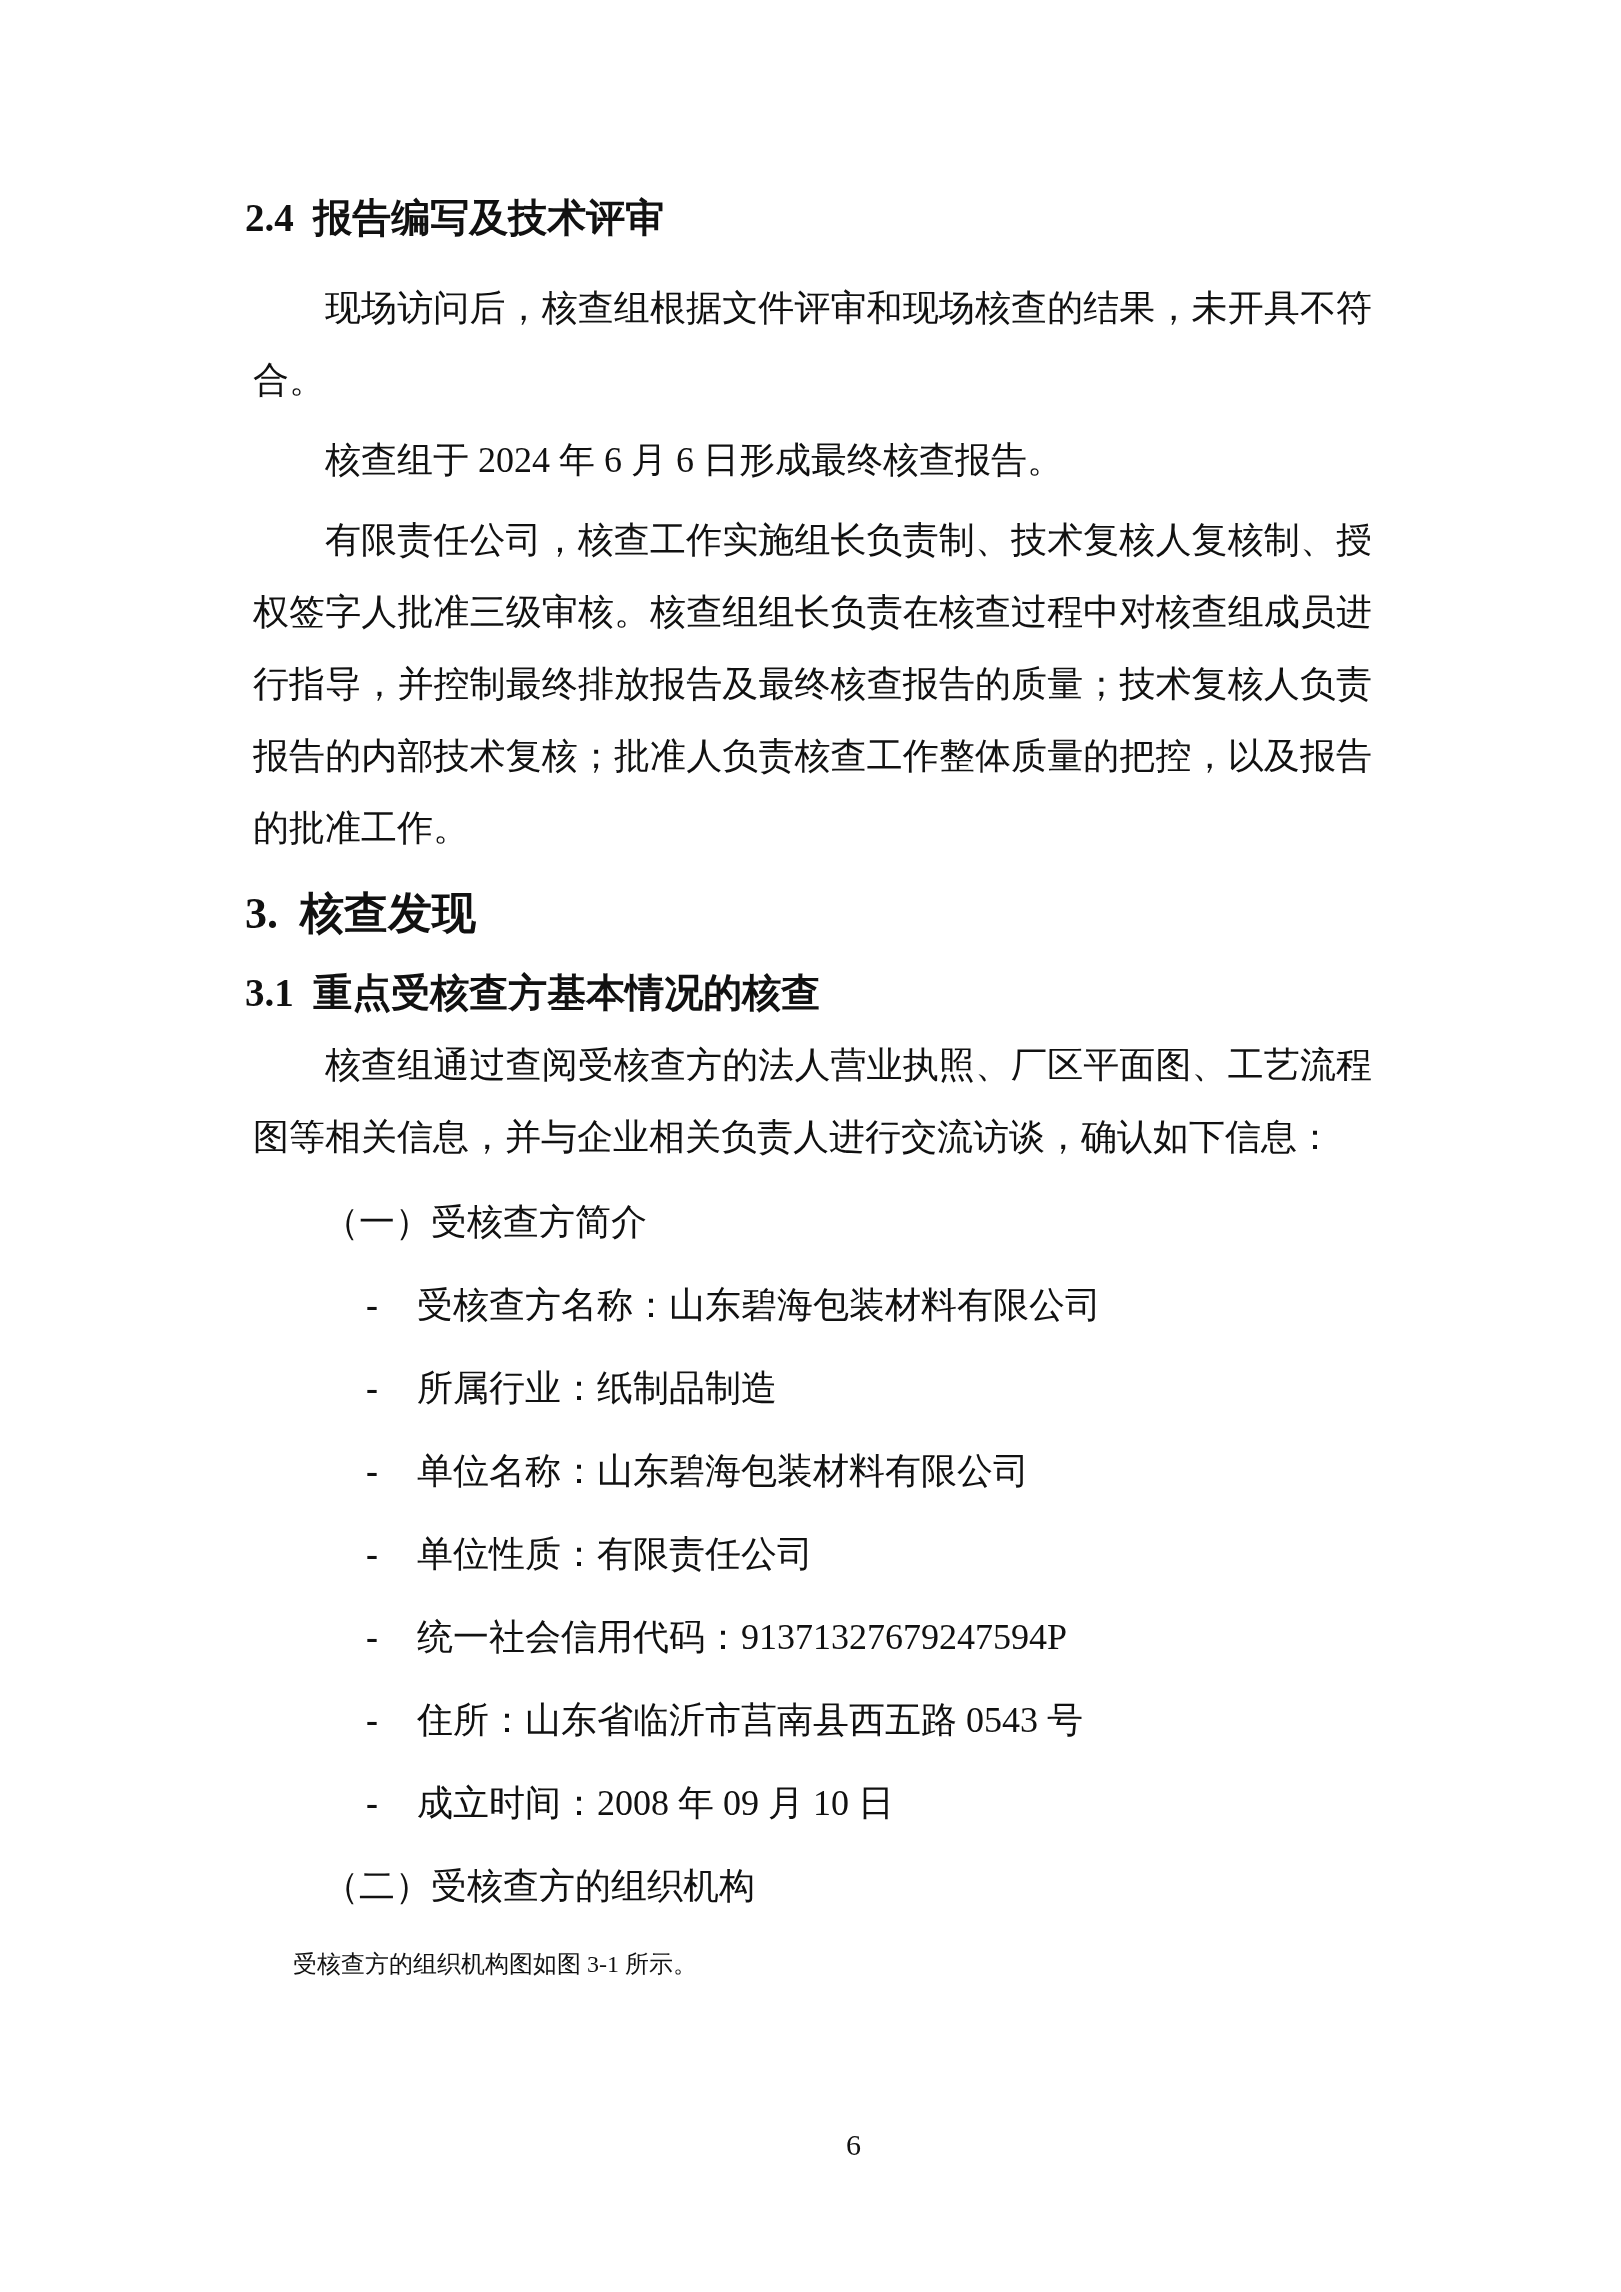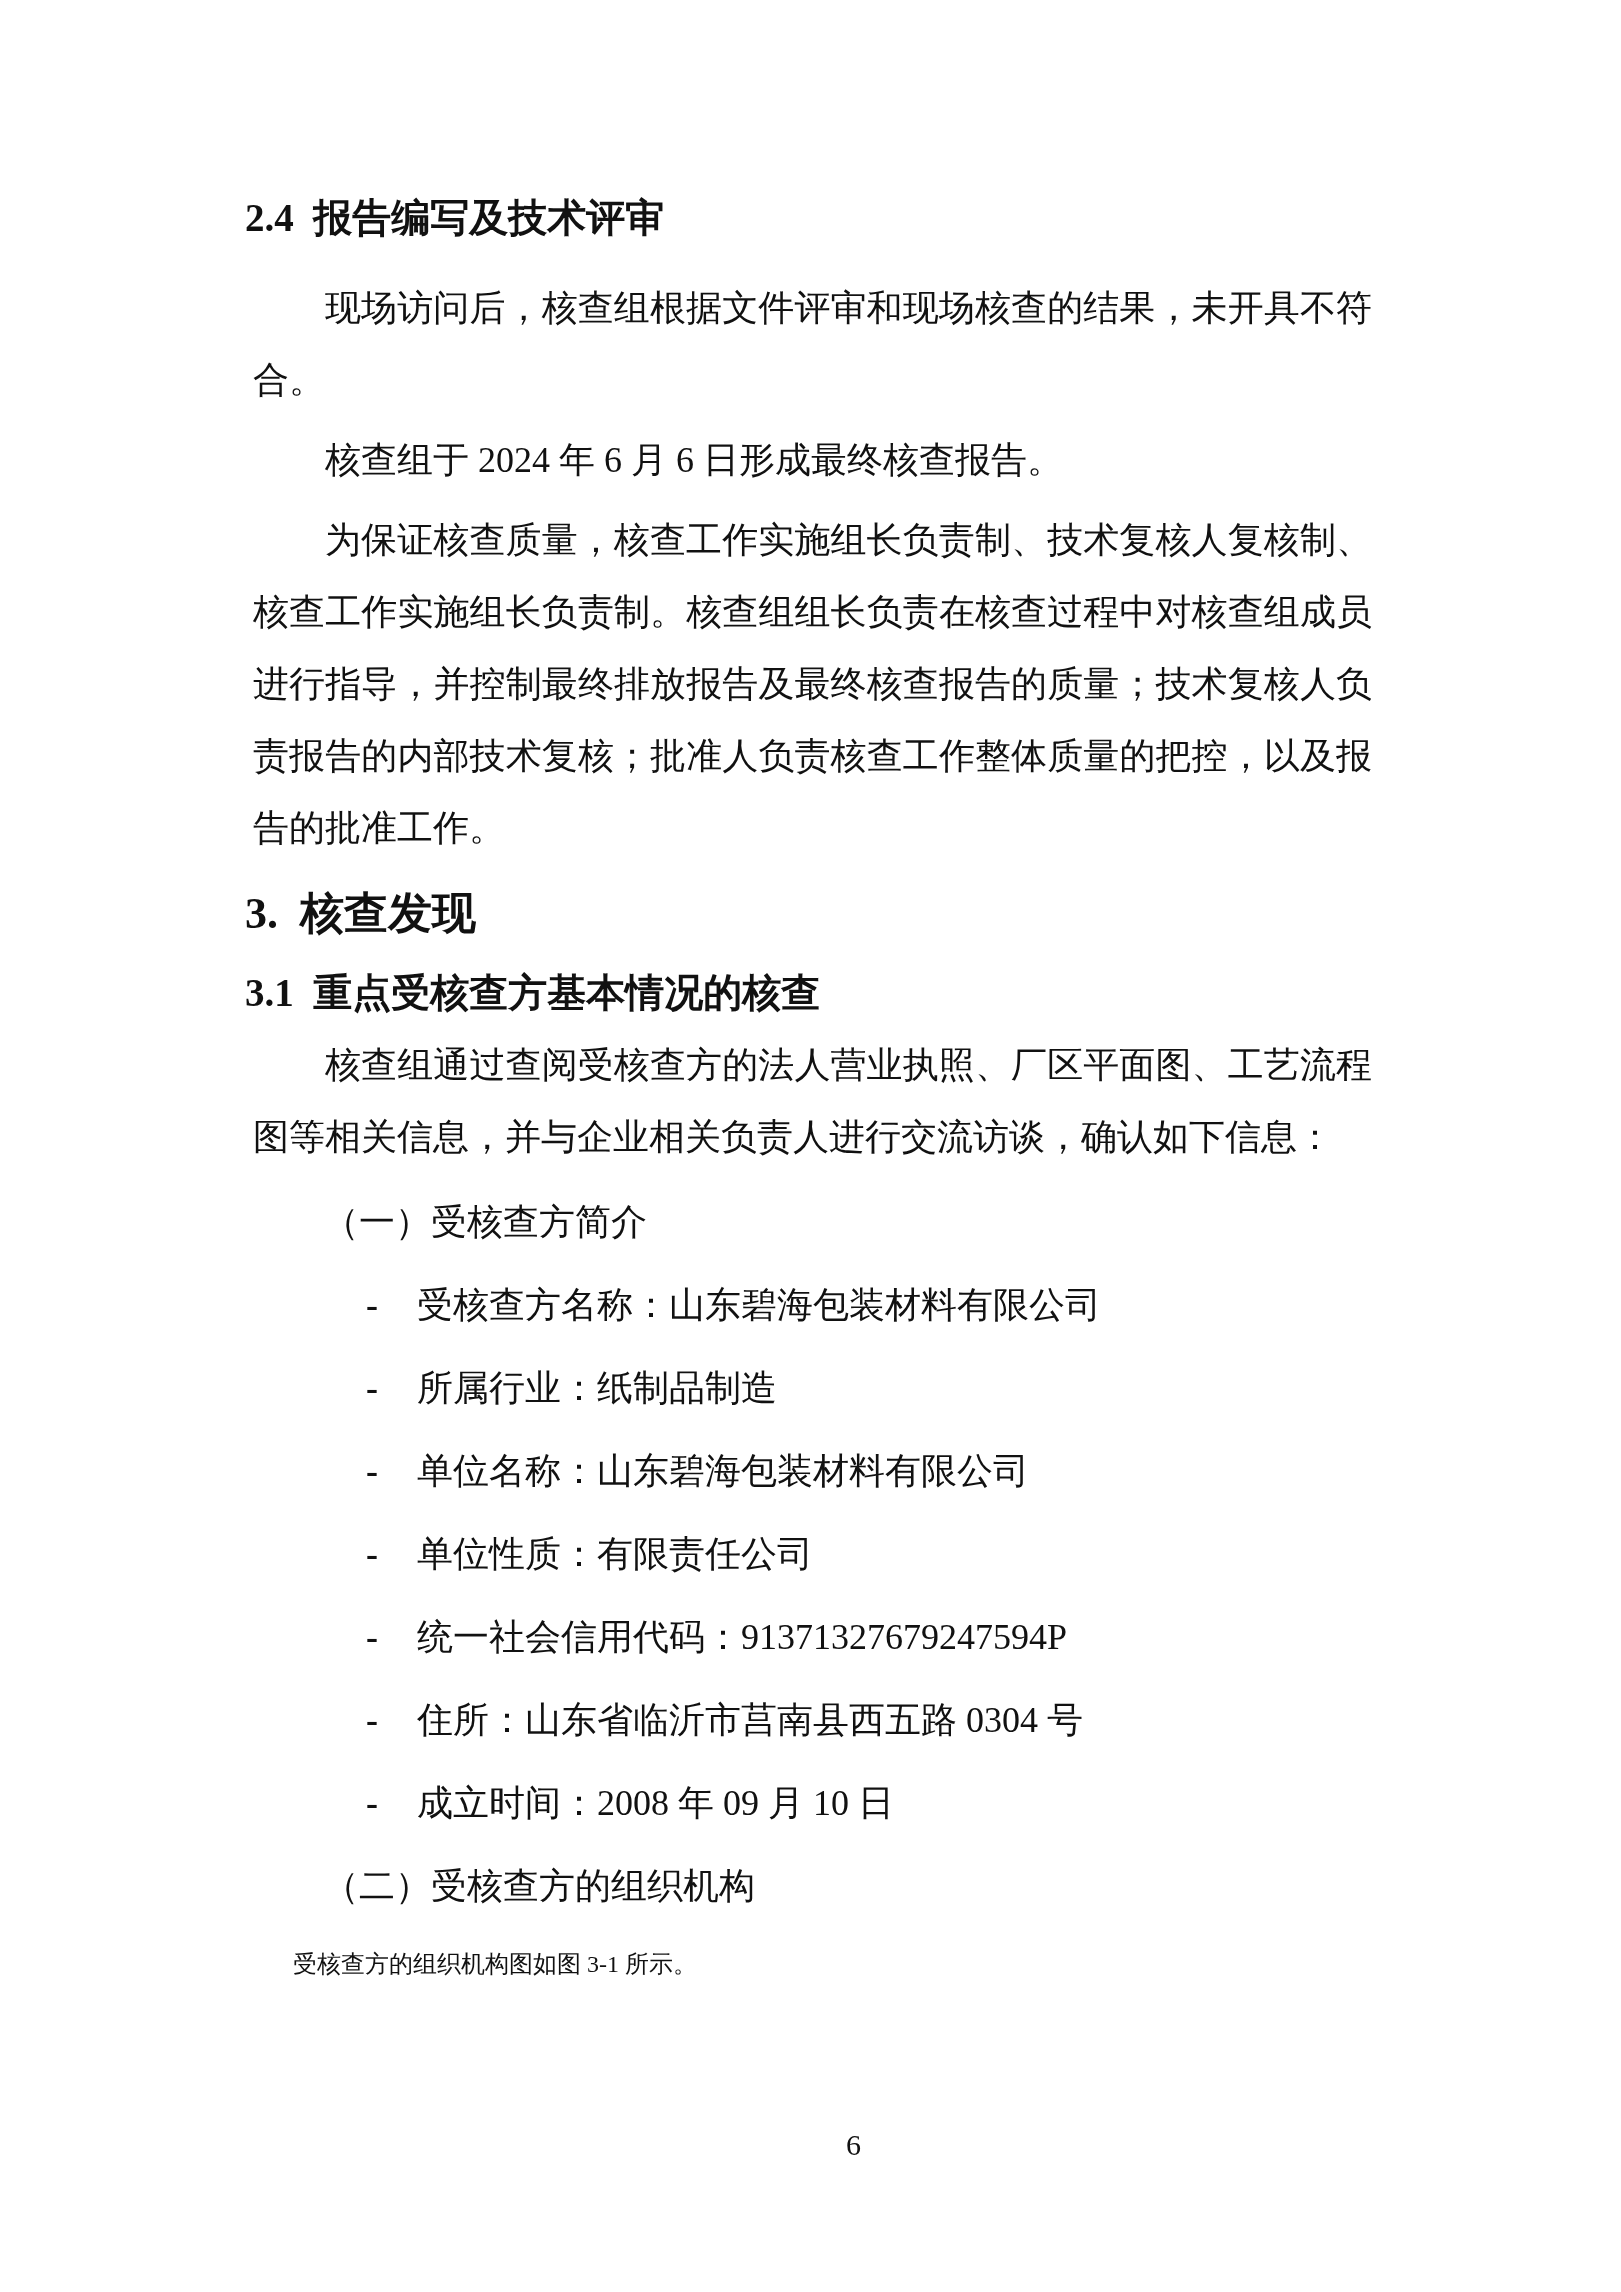--- a/index.html
+++ b/index.html
@@ -91,21 +91,21 @@
 </head>
 <body>
 
 <div class="page">
   <div class="content">
 
     <h2 class="h-24">2.4  报告编写及技术评审</h2>
 
     <p class="body first">现场访问后，核查组根据文件评审和现场核查的结果，未开具不符合。</p>
     <p class="body">核查组于 2024 年 6 月 6 日形成最终核查报告。</p>
-    <p class="body">为保证核查质量，核查工作实施组长负责制、技术复核人复核制、核查工作实施组长负责制。核查组组长负责在核查过程中对核查组成员进行指导，并控制最终排放报告及最终核查报告的质量；技术复核人负责报告的内部技术复核；批准人负责核查工作整体质量的把控，以及报告的批准工作。</p>
+    <p class="body">有限责任公司，核查工作实施组长负责制、技术复核人复核制、授权签字人批准三级审核。核查组组长负责在核查过程中对核查组成员进行指导，并控制最终排放报告及最终核查报告的质量；技术复核人负责报告的内部技术复核；批准人负责核查工作整体质量的把控，以及报告的批准工作。</p>
 
     <h1 class="h-3">3.  核查发现</h1>
 
     <h2 class="h-31">3.1  重点受核查方基本情况的核查</h2>
 
     <p class="body intro">核查组通过查阅受核查方的法人营业执照、厂区平面图、工艺流程图等相关信息，并与企业相关负责人进行交流访谈，确认如下信息：</p>
 
     <p class="part-title">（一）受核查方简介</p>
 
     <div class="item">
@@ -117,21 +117,21 @@
     <div class="item">
       <span class="dash">-</span><span class="item-text">单位名称：山东碧海包装材料有限公司</span>
     </div>
     <div class="item">
       <span class="dash">-</span><span class="item-text">单位性质：有限责任公司</span>
     </div>
     <div class="item">
       <span class="dash">-</span><span class="item-text">统一社会信用代码：91371327679247594P</span>
     </div>
     <div class="item">
-      <span class="dash">-</span><span class="item-text">住所：山东省临沂市莒南县西五路 0304 号</span>
+      <span class="dash">-</span><span class="item-text">住所：山东省临沂市莒南县西五路 0543 号</span>
     </div>
     <div class="item">
       <span class="dash">-</span><span class="item-text">成立时间：2008 年 09 月 10 日</span>
     </div>
 
     <p class="part-title">（二）受核查方的组织机构</p>
 
     <p class="last">受核查方的组织机构图如图 3-1 所示。</p>
 
   </div>

